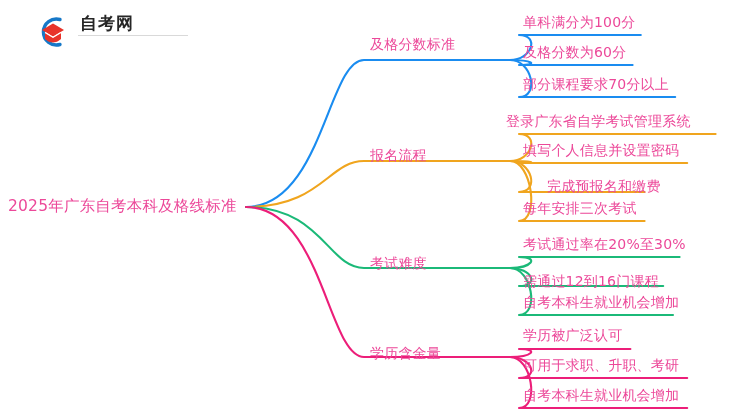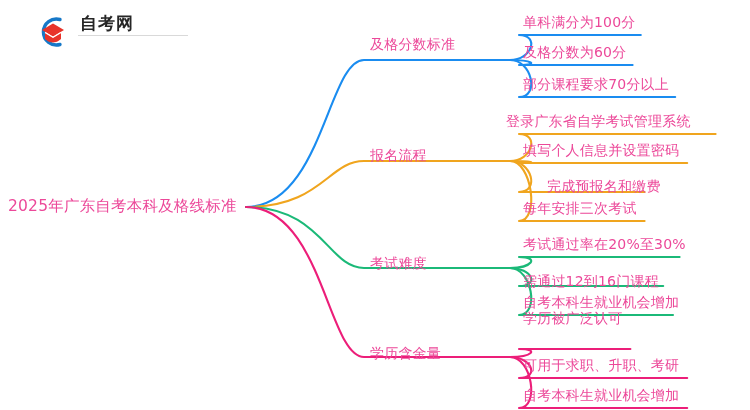--- a/index.html
+++ b/index.html
@@ -93,20 +93,20 @@
       <div class="node branch" style="left: 370px; top: 37px;">及格分数标准</div>
       <div class="node leaf" style="left: 506px; top: 114px;">登录广东省自学考试管理系统</div>
       <div class="node leaf" style="left: 523px; top: 143px;">填写个人信息并设置密码</div>
       <div class="node leaf" style="left: 523px; top: 179px; margin-left: 24px;">完成预报名和缴费</div>
       <div class="node leaf" style="left: 523px; top: 201px;">每年安排三次考试</div>
       <div class="node branch" style="left: 370px; top: 148px; text-align: center;">报名流程</div>
       <div class="node leaf" style="left: 523px; top: 237px;">考试通过率在20%至30%</div>
       <div class="node leaf" style="left: 523px; top: 266px; margin-top: 8px;">需通过12到16门课程</div>
       <div class="node leaf" style="left: 523px; top: 295px;">自考本科生就业机会增加</div>
       <div class="node branch" style="left: 370px; top: 256px;">考试难度</div>
-      <div class="node leaf" style="left: 523px; top: 311px;">学历被广泛认可</div>
+      <div class="node leaf" style="left: 523px; top: 329px; font-family: Liberation Serif, serif;">学历被广泛认可</div>
       <div class="node leaf" style="left: 523px; top: 358px;">可用于求职、升职、考研</div>
       <div class="node leaf" style="left: 523px; top: 388px;">自考本科生就业机会增加</div>
       <div class="node branch" style="left: 370px; top: 346px;">学历含金量</div>
       <div class="node root" style="left: 8px; top: 199px;">2025年广东自考本科及格线标准</div>
     </div>
 
 </div>
 
 </body></html>

